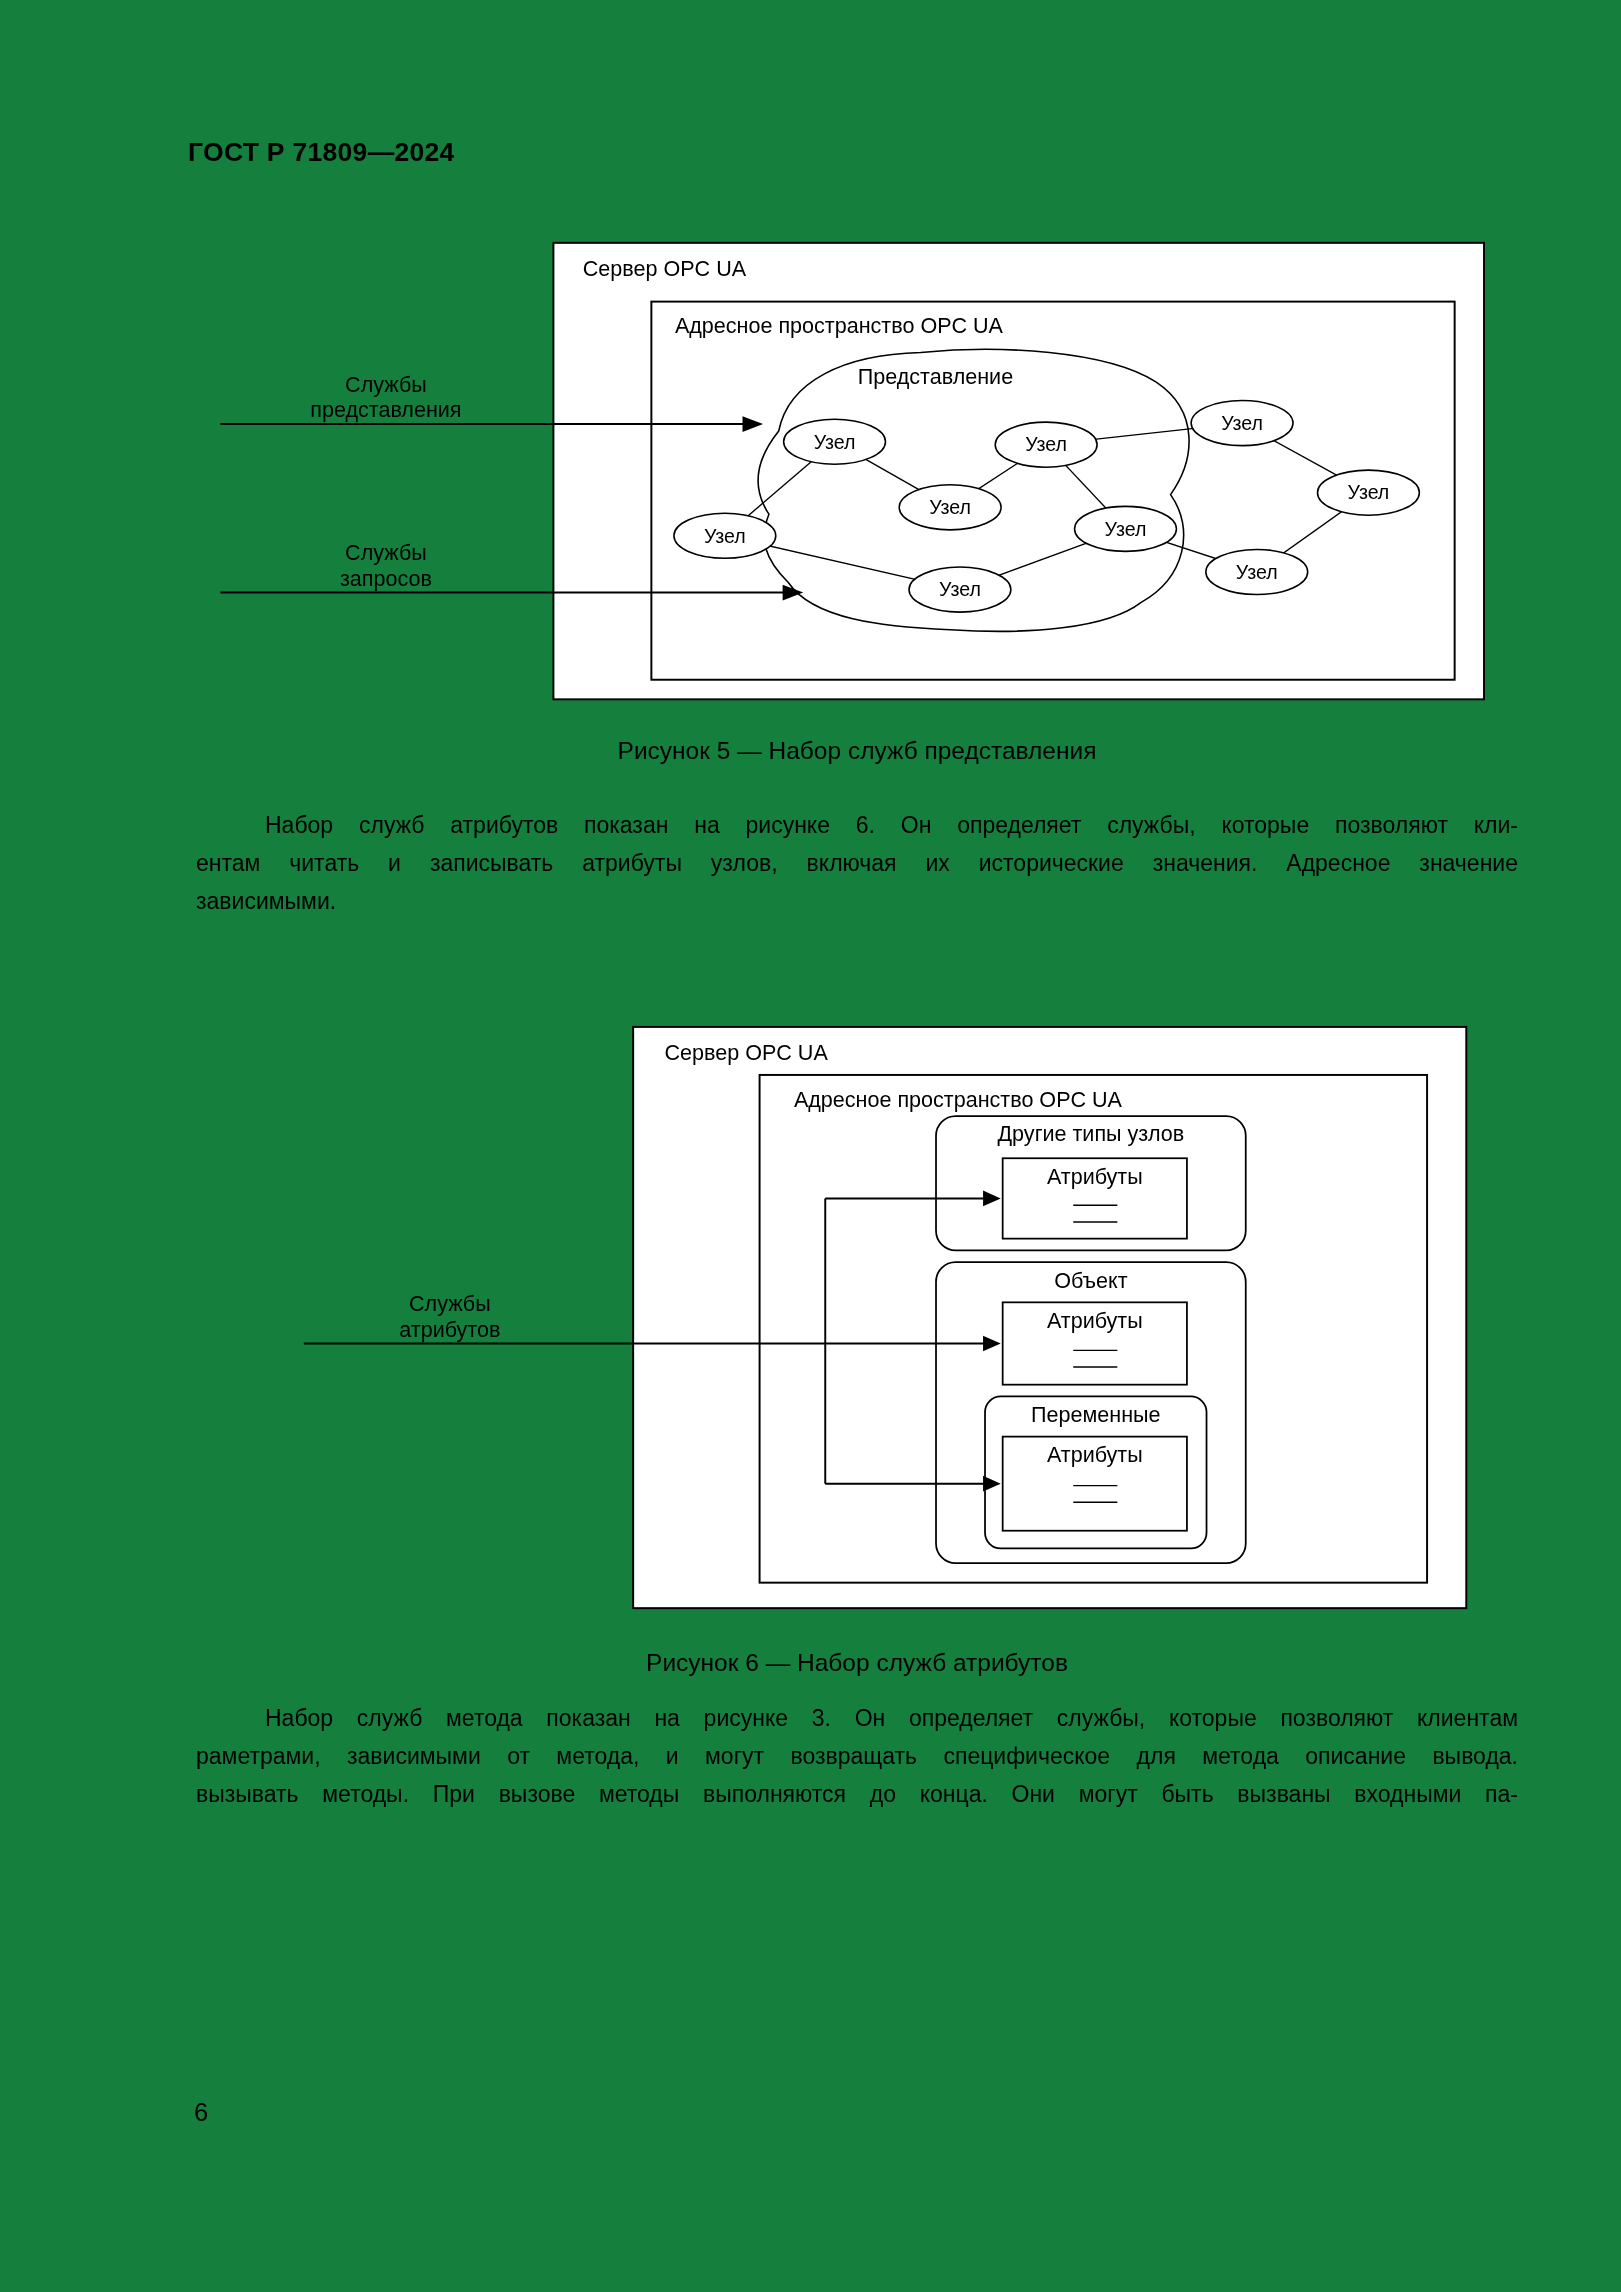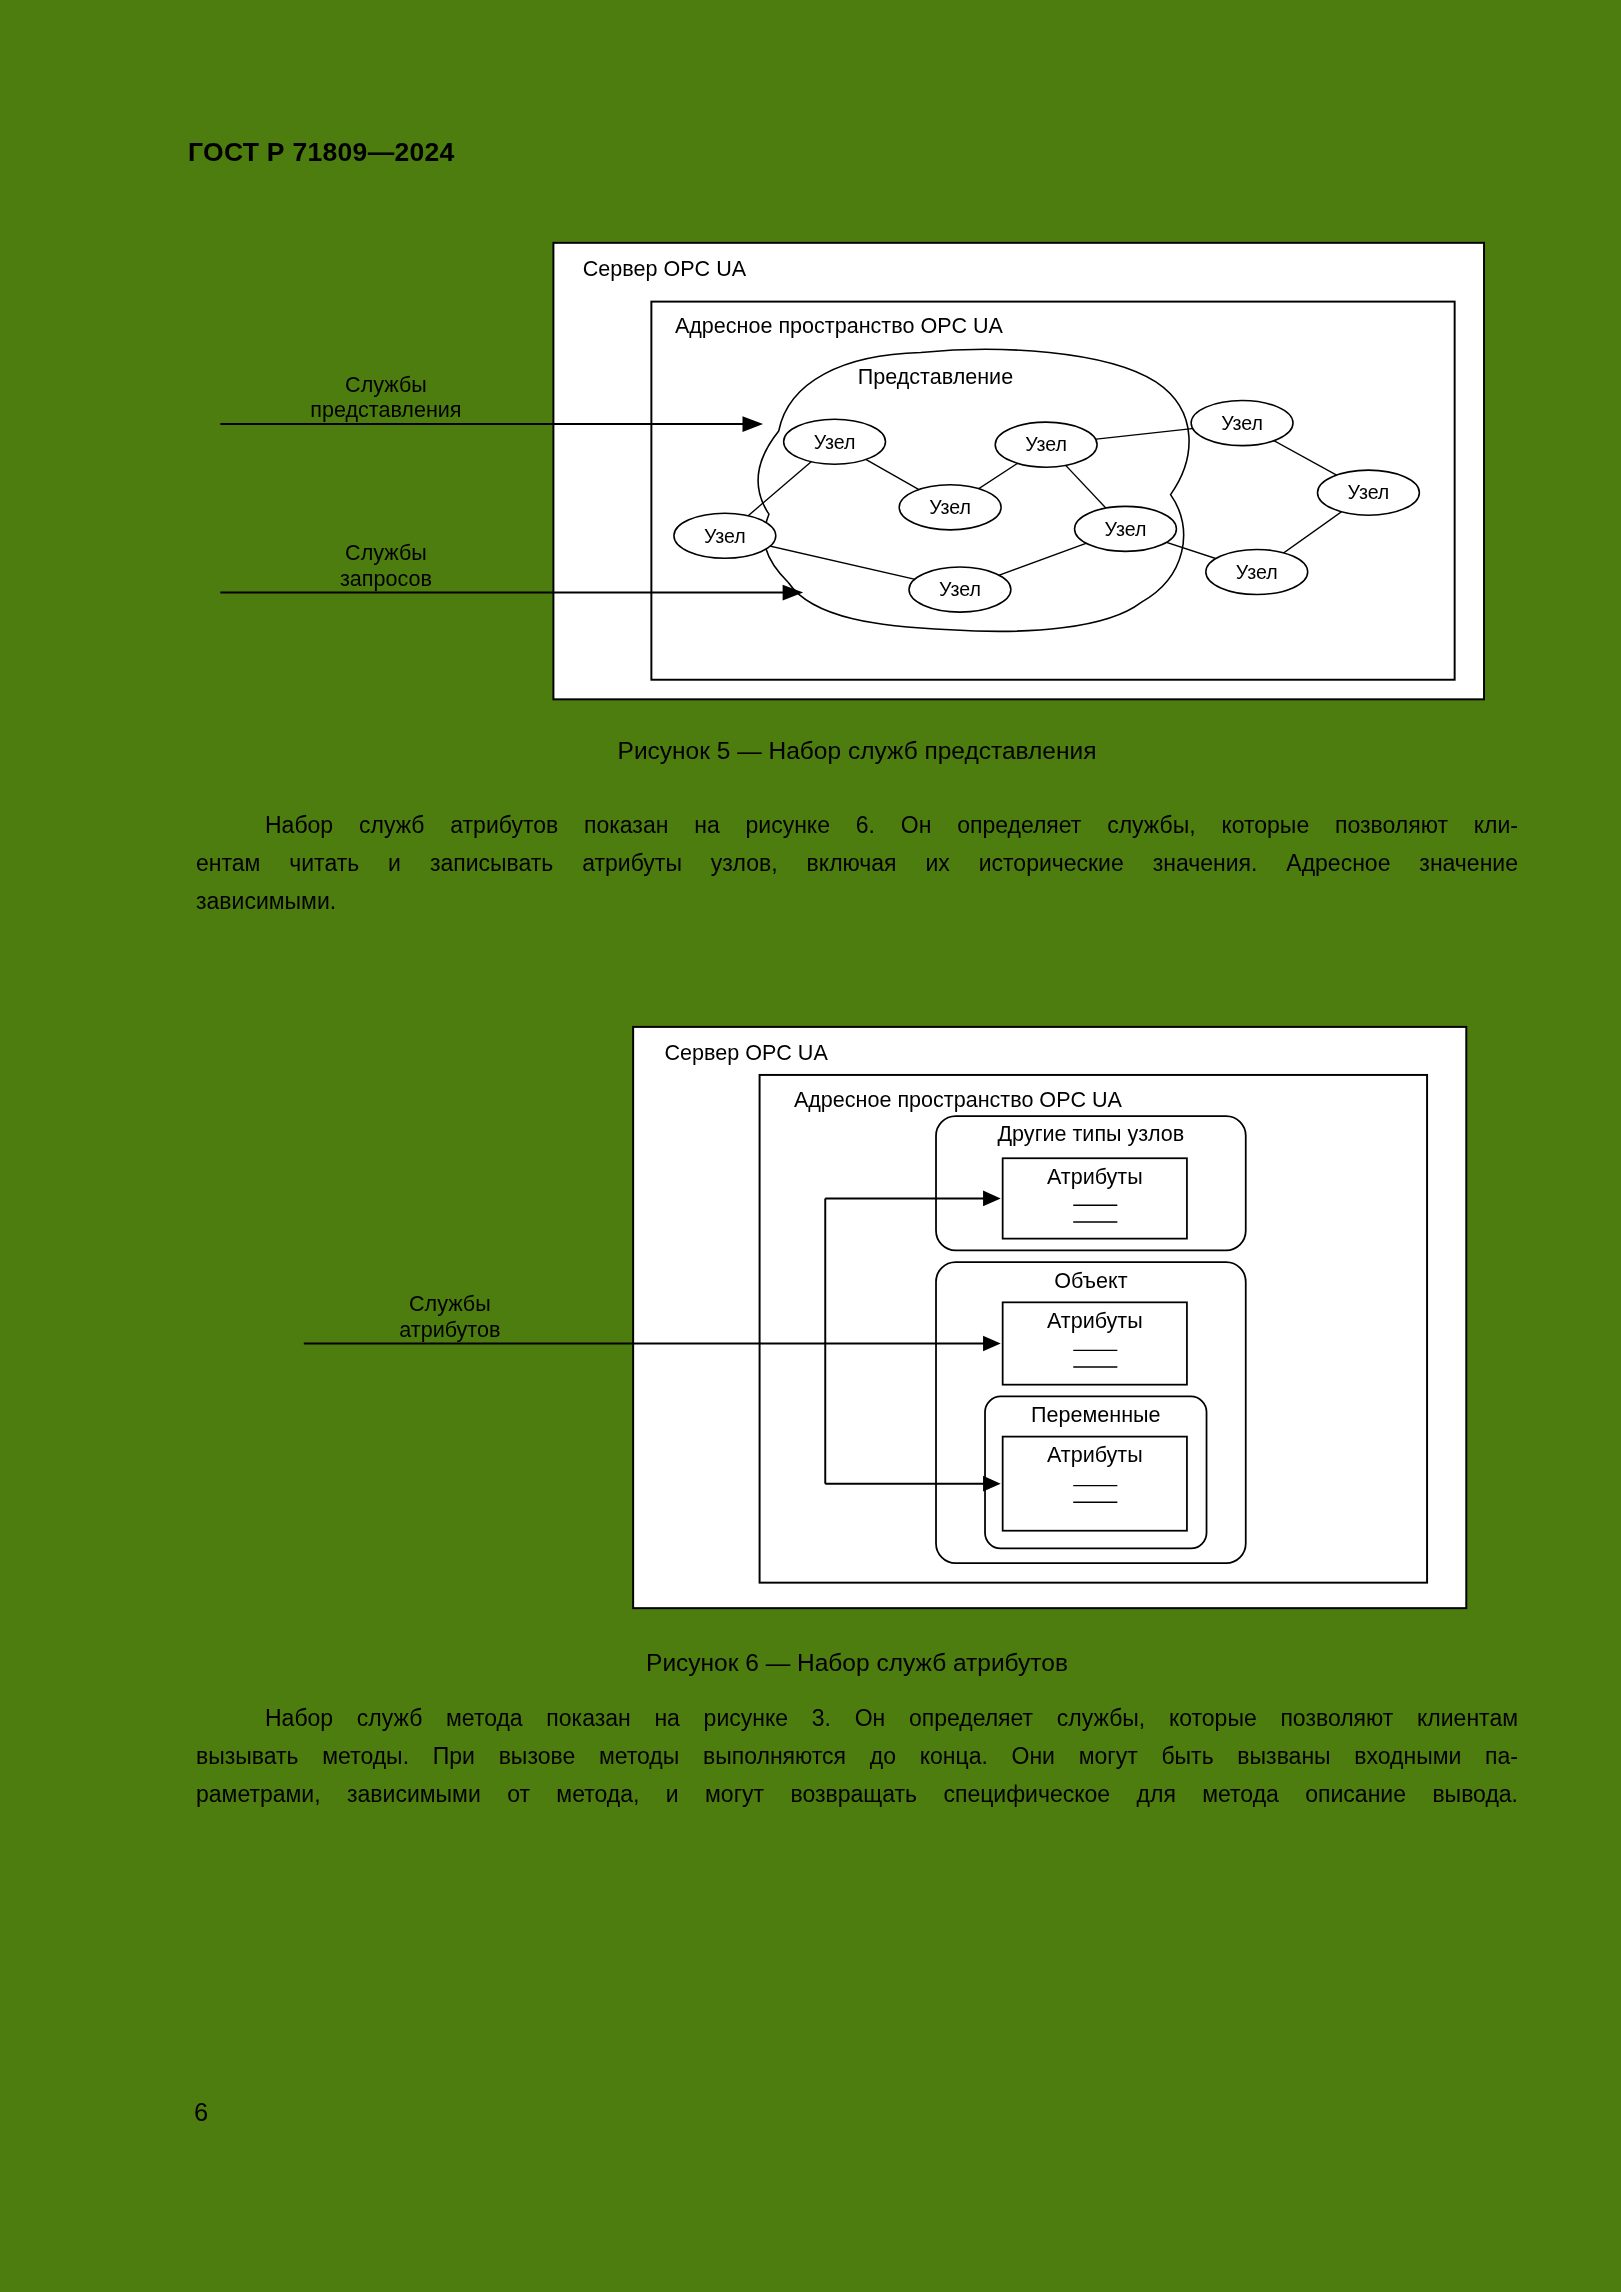--- a/index.html
+++ b/index.html
@@ -1,20 +1,20 @@
 <!DOCTYPE html>
 <html><head>
 <meta charset="utf-8">
 <style>
   html, body { margin: 0; padding: 0; background: #ffffff; }
   .page {
     position: relative;
     width: 1621px;
     height: 2293px;
-    background: #4d7c0f;
+    background: #15803d;
     color: #000000;
     font-family: "Liberation Sans", sans-serif;
     overflow: hidden;
   }
   .doc-header {
     position: absolute;
     left: 188px;
     top: 137px;
     font-size: 26.5px;
     font-weight: bold;
@@ -175,20 +175,20 @@
       <polygon class="arrow-head" points="771,474 753,466 753,482"></polygon>
       <text class="fig-label" x="209" y="298" text-anchor="middle">Службы</text>
       <text class="fig-label" x="209" y="324" text-anchor="middle">атрибутов</text>
     </g>
   </svg>
 
   <div class="caption" id="caption6">Рисунок 6 — Набор служб атрибутов</div>
 
   <div class="para" id="para2">
     <div class="pline first">Набор служб метода показан на рисунке 3. Он определяет службы, которые позволяют клиентам</div>
+    <div class="pline">раметрами, зависимыми от метода, и могут возвращать специфическое для метода описание вывода.</div>
     <div class="pline">вызывать методы. При вызове методы выполняются до конца. Они могут быть вызваны входными па-</div>
-    <div class="pline">раметрами, зависимыми от метода, и могут возвращать специфическое для метода описание вывода.</div>
   </div>
 
   <div class="page-number">6</div>
 
 </div>
 
 
 </body></html>

